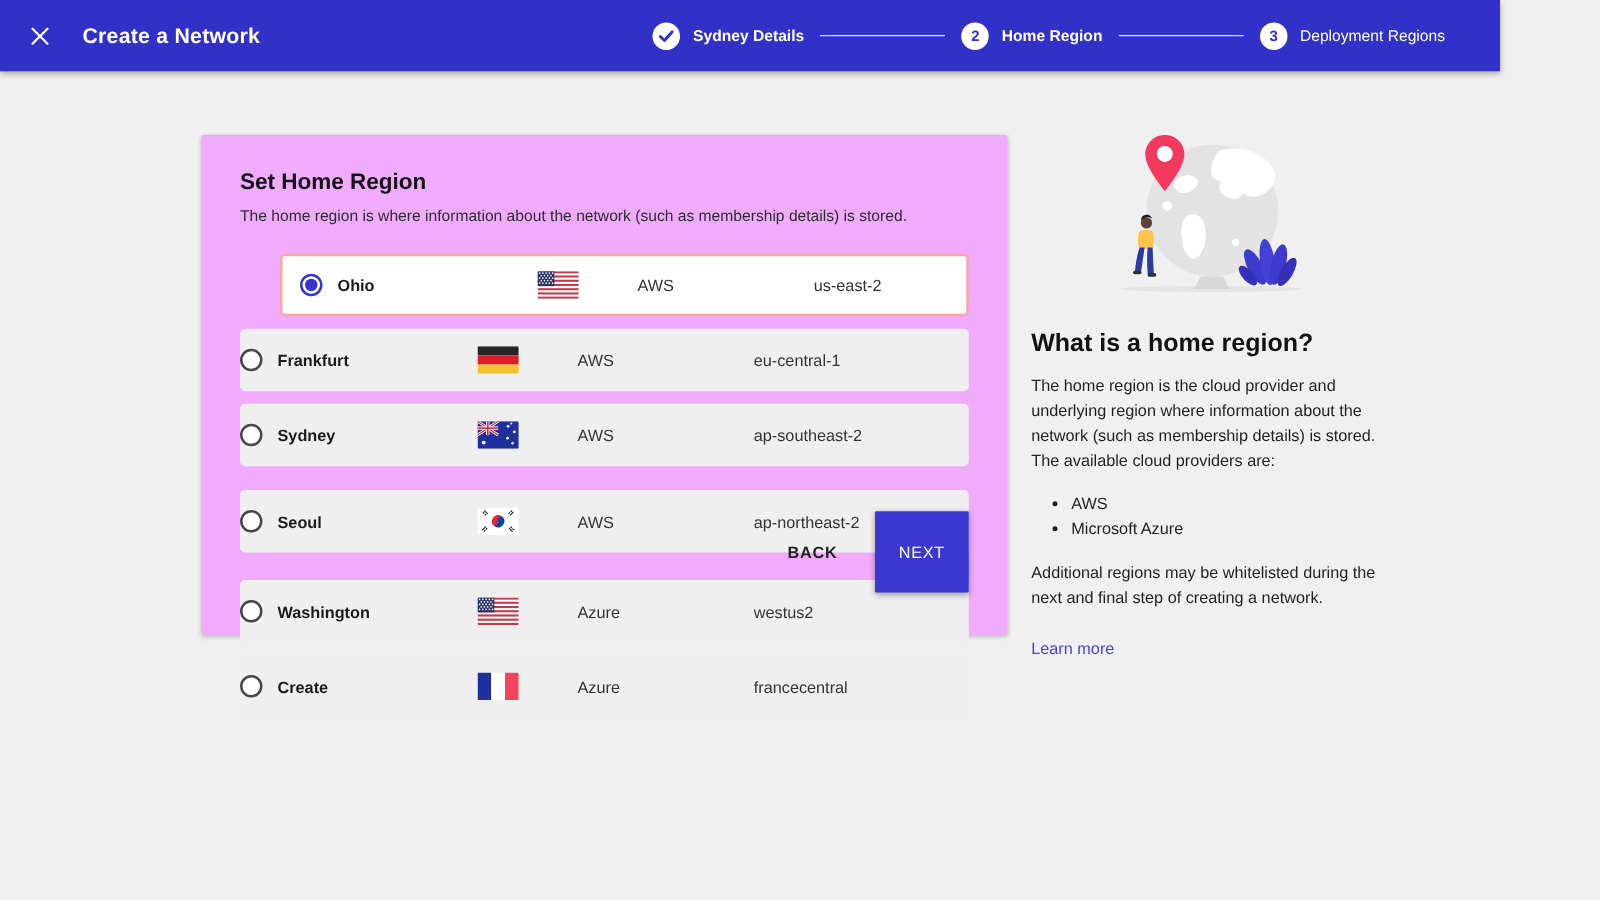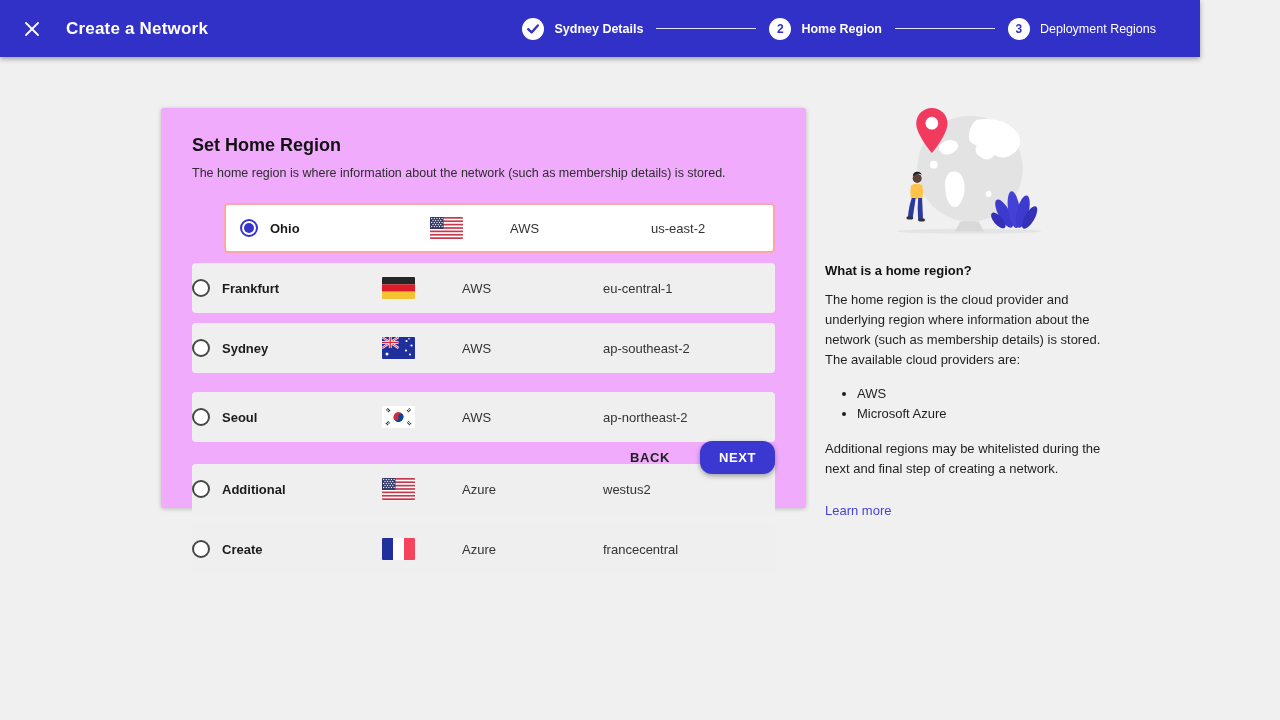--- a/index.html
+++ b/index.html
@@ -88,29 +88,29 @@
   }
   .btn-back {
     background: none; border: none; cursor: pointer;
     font-family: "Liberation Sans", sans-serif;
     font-size: 13px; font-weight: bold; letter-spacing: 0.6px; color: #1f1f1f;
     padding: 8px 12px; margin-right: 18px;
   }
   .btn-next {
     background: #3b38d1; border: none; cursor: pointer;
     font-family: "Liberation Sans", sans-serif;
-    font-size: 13px; font-weight: bold; letter-spacing: 0.6px; color: #fff;
-    padding: 9px 19px; border-radius: 12px;
+    font-size: 13px; font-weight: normal; letter-spacing: 0.6px; color: #fff;
+    padding: 25px 19px; border-radius: 1px;
     box-shadow: 0 2px 5px rgba(0,0,0,0.35);
   }
 
   
   .sidebar { position: absolute; left: 825px; top: 108px; width: 288px; }
   .illustration { margin-left: 64px; width: 160px; height: 132px; }
-  .sb-heading { font-size: 13px; font-weight: bold; color: #121212; margin: 19px 0 12px; }
+  .sb-heading { font-size: 20px; font-weight: bold; color: #121212; margin: 19px 0 12px; }
   .sb-body { font-size: 13px; color: #1f1f1f; line-height: 1.55; margin: 0 0 13px; }
   .sb-list { margin: 0 0 14px 20px; padding: 0 0 0 12px; }
   .sb-list li { font-size: 13px; color: #1f1f1f; line-height: 1.6; }
   .sb-note { font-size: 13px; color: #1f1f1f; line-height: 1.55; margin: 0 0 22px; }
   .sb-link { font-size: 13px; color: #4742da; cursor: pointer; text-decoration: none; display: inline-block; }
 </style>
 </head>
 <body>
 
 <div class="app-header">
@@ -260,21 +260,21 @@
                 <rect x="25" y="17.6" width="4" height="0.9"></rect>
               </g>
             </g>
           </svg>
         </span>
     <span class="provider">AWS</span>
     <span class="region-code">ap-northeast-2</span>
   </div>
       <div class="region-row">
     <span class="radio"></span>
-    <span class="region-name">Additional</span>
+    <span class="region-name">Washington</span>
     <span class="flag">
           <svg viewBox="0 0 33 22">
             <rect width="33" height="22" fill="#fff"></rect>
             <rect x="0" y="0.00" width="33" height="1.69" fill="#c4394b"></rect>
             <rect x="0" y="3.38" width="33" height="1.69" fill="#c4394b"></rect>
             <rect x="0" y="6.77" width="33" height="1.69" fill="#c4394b"></rect>
             <rect x="0" y="10.15" width="33" height="1.69" fill="#c4394b"></rect>
             <rect x="0" y="13.54" width="33" height="1.69" fill="#c4394b"></rect>
             <rect x="0" y="16.92" width="33" height="1.69" fill="#c4394b"></rect>
             <rect x="0" y="20.31" width="33" height="1.69" fill="#c4394b"></rect>

